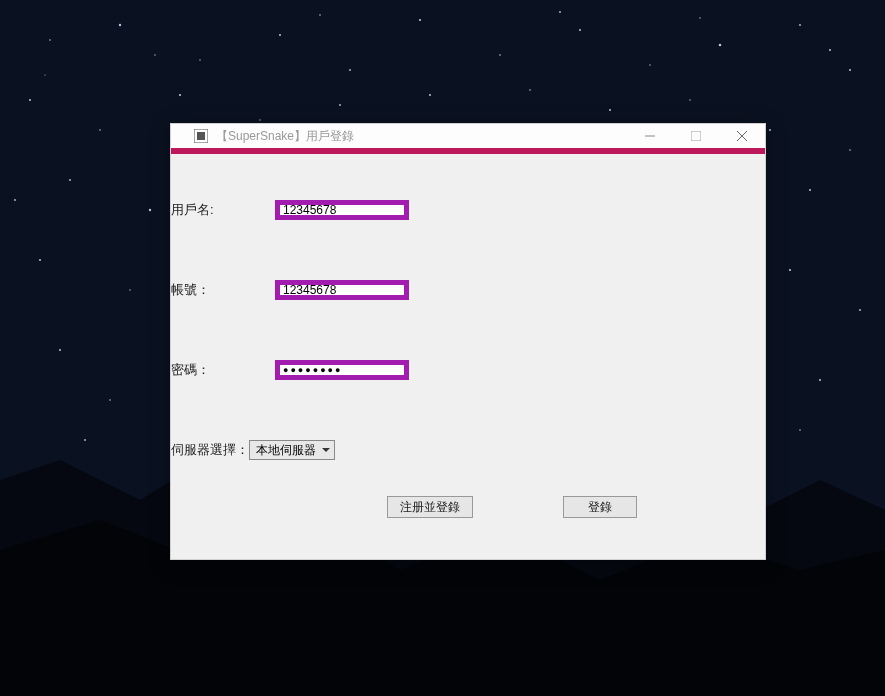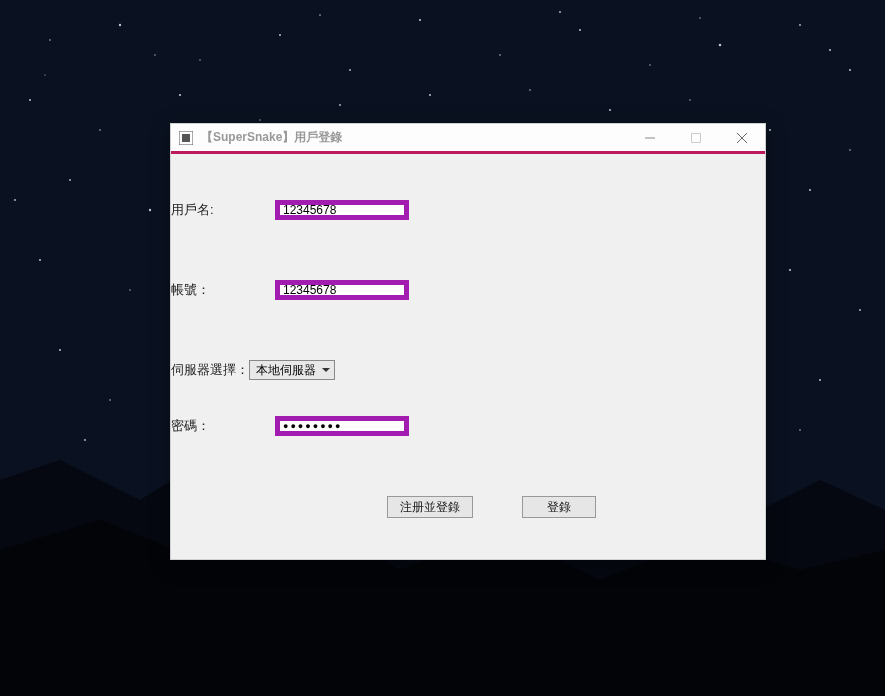--- a/index.html
+++ b/index.html
@@ -24,23 +24,22 @@
       height: 437px;
       background: #f0f0f0;
       border: 1px solid #d0d0d0;
       box-shadow: 0 4px 20px rgba(0,0,0,0.3);
     }
     .titlebar {
       height: 30px;
       background: #fdfdfd;
       display: flex;
       align-items: center;
-      padding-left: 8px;
-      border-bottom: 3px solid #be185d;
-      font-weight: bold;
+      padding-left: 23px;
+      border-bottom: 6px solid #be185d;
     }
     .app-icon {
       width: 14px;
       height: 14px;
       margin-right: 8px;
       display: inline-block;
     }
     .title-text {
       font-size: 12px;
       color: #999;
@@ -102,21 +101,21 @@
       top: 50%;
       transform: translateY(-50%);
       width: 0; height: 0;
       border-left: 4px solid transparent;
       border-right: 4px solid transparent;
       border-top: 4px solid #333;
     }
     .button-row {
       display: flex;
       padding-left: 216px;
-      gap: 49px;
+      gap: 90px;
     }
     .btn {
       height: 22px;
       padding: 0 12px;
       min-width: 74px;
       font-size: 12px;
       border: 1px solid #999;
       background: #e6e6e6;
       color: #222;
       display: inline-flex;
@@ -214,32 +213,32 @@
     <div class="form-row">
       <span class="form-label">用戶名:</span>
       <input class="text-input" type="text" value="12345678" style="">
     </div>
 
     <div class="form-row">
       <span class="form-label">帳號：</span>
       <input class="text-input" type="text" value="12345678" style="">
     </div>
 
+    <div class="form-row">
+      <span class="form-label">密碼：</span>
+      <input class="text-input" type="text" style="letter-spacing: 2px; font-size: 9px;" value="●●●●●●●●">
+    </div>
+
     <div class="form-row server-row">
       <span class="form-label" style="width:78px">伺服器選擇：</span>
       <div class="select-wrap">
         <span>本地伺服器</span>
         <span class="select-caret"></span>
       </div>
     </div>
 
-    <div class="form-row">
-      <span class="form-label">密碼：</span>
-      <input class="text-input" type="text" style="letter-spacing: 2px; font-size: 9px;" value="●●●●●●●●">
-    </div>
-
     <div class="button-row">
       <button class="btn">注册並登錄</button>
       <button class="btn">登錄</button>
     </div>
 
   </div>
 </div>
 
 </body></html>

